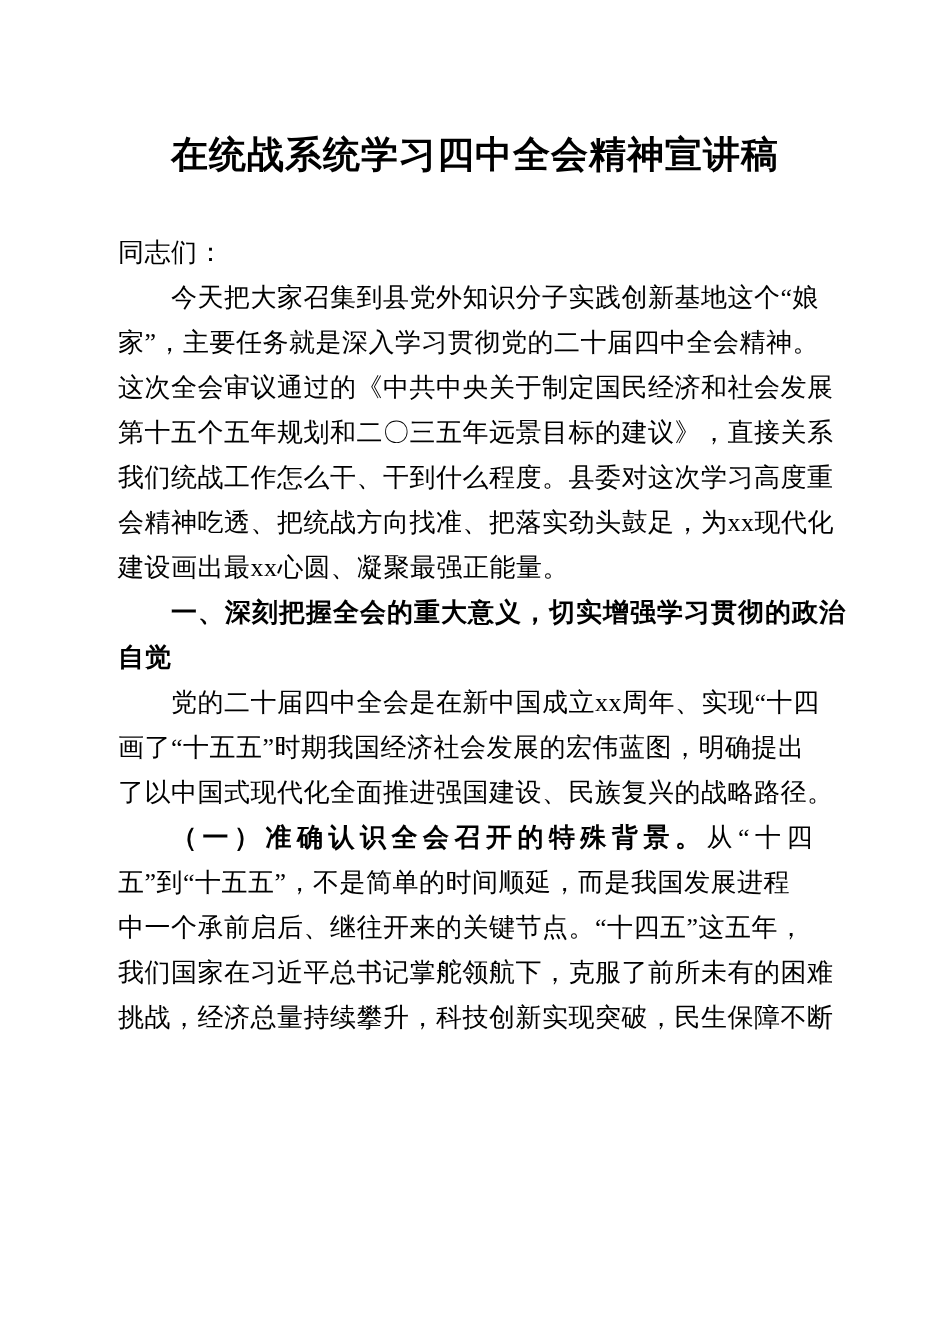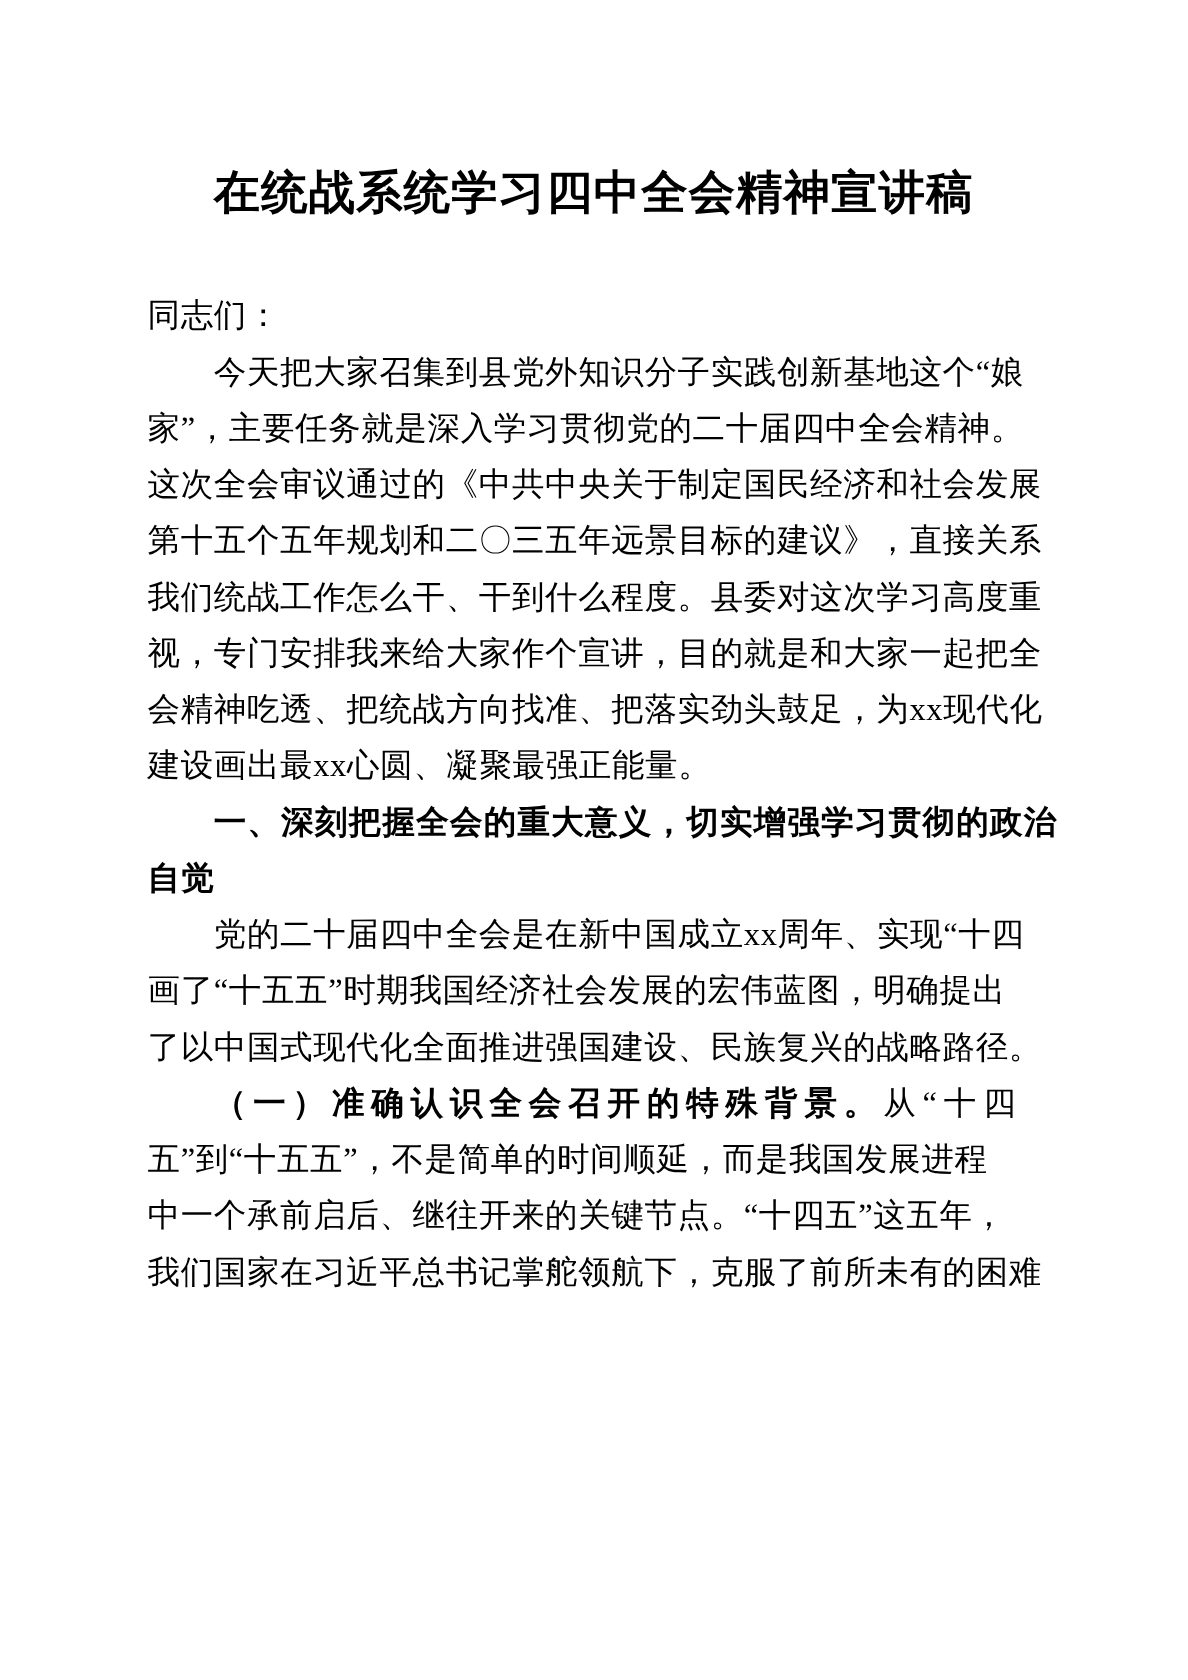--- a/index.html
+++ b/index.html
@@ -62,32 +62,32 @@
 
   <h1 class="doc-title">在统战系统学习四中全会精神宣讲稿</h1>
 
   <div class="line">同志们：</div>
 
   <div class="line indent">今天把大家召集到县党外知识分子实践创新基地这个“娘</div>
   <div class="line">家”，主要任务就是深入学习贯彻党的二十届四中全会精神。</div>
   <div class="line">这次全会审议通过的《中共中央关于制定国民经济和社会发展</div>
   <div class="line">第十五个五年规划和二〇三五年远景目标的建议》，直接关系</div>
   <div class="line">我们统战工作怎么干、干到什么程度。县委对这次学习高度重</div>
-  <div class="line">视，专门安排我来给大家作个宣讲，目的就是和大家一起把全</div>
   <div class="line">会精神吃透、把统战方向找准、把落实劲头鼓足，为xx现代化</div>
   <div class="line">建设画出最xx心圆、凝聚最强正能量。</div>
 
   <div class="line h1 indent">一、深刻把握全会的重大意义，切实增强学习贯彻的政治</div>
   <div class="line h1">自觉</div>
 
   <div class="line indent">党的二十届四中全会是在新中国成立xx周年、实现“十四</div>
   <div class="line">画了“十五五”时期我国经济社会发展的宏伟蓝图，明确提出</div>
   <div class="line">了以中国式现代化全面推进强国建设、民族复兴的战略路径。</div>
 
   <div class="line spread indent">
     <span class="lead">（一）准确认识全会召开的特殊背景。</span><span>从“十四</span>
   </div>
 
   <div class="line">五”到“十五五”，不是简单的时间顺延，而是我国发展进程</div>
   <div class="line">中一个承前启后、继往开来的关键节点。“十四五”这五年，</div>
   <div class="line">我们国家在习近平总书记掌舵领航下，克服了前所未有的困难</div>
+  <div class="line">挑战，经济总量持续攀升，科技创新实现突破，民生保障不断</div>
 
 </div>
 
 </body></html>

